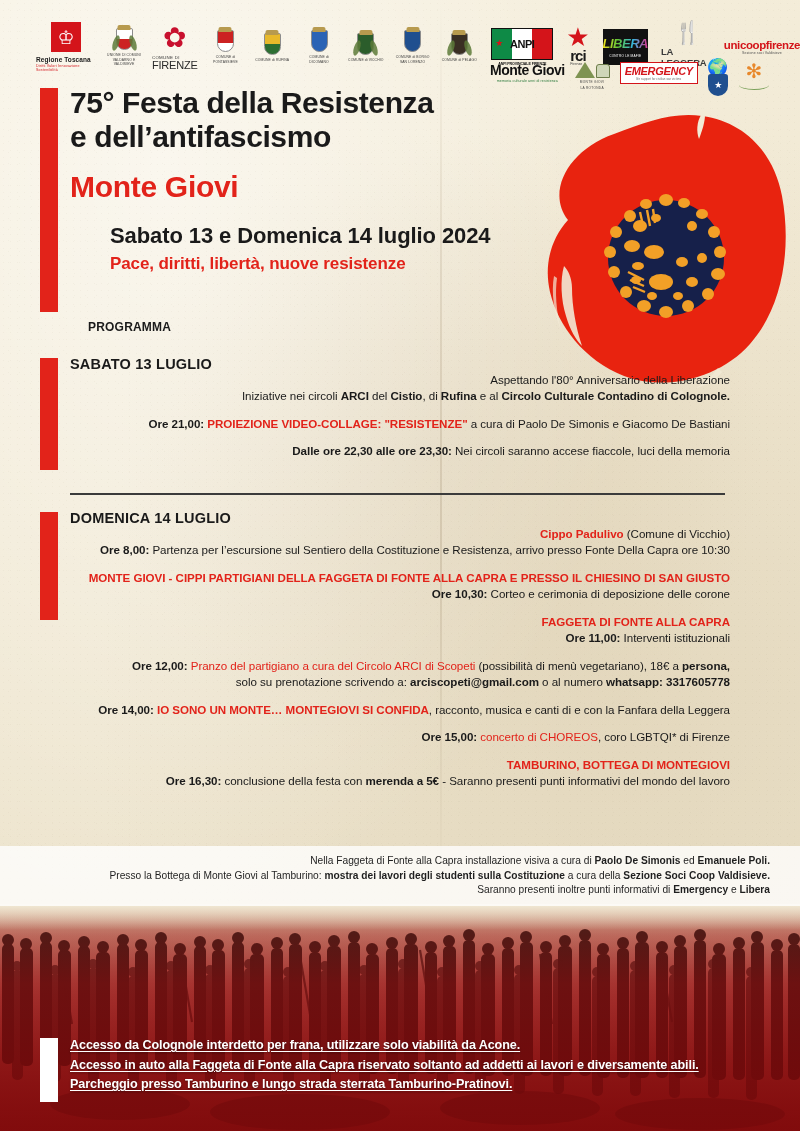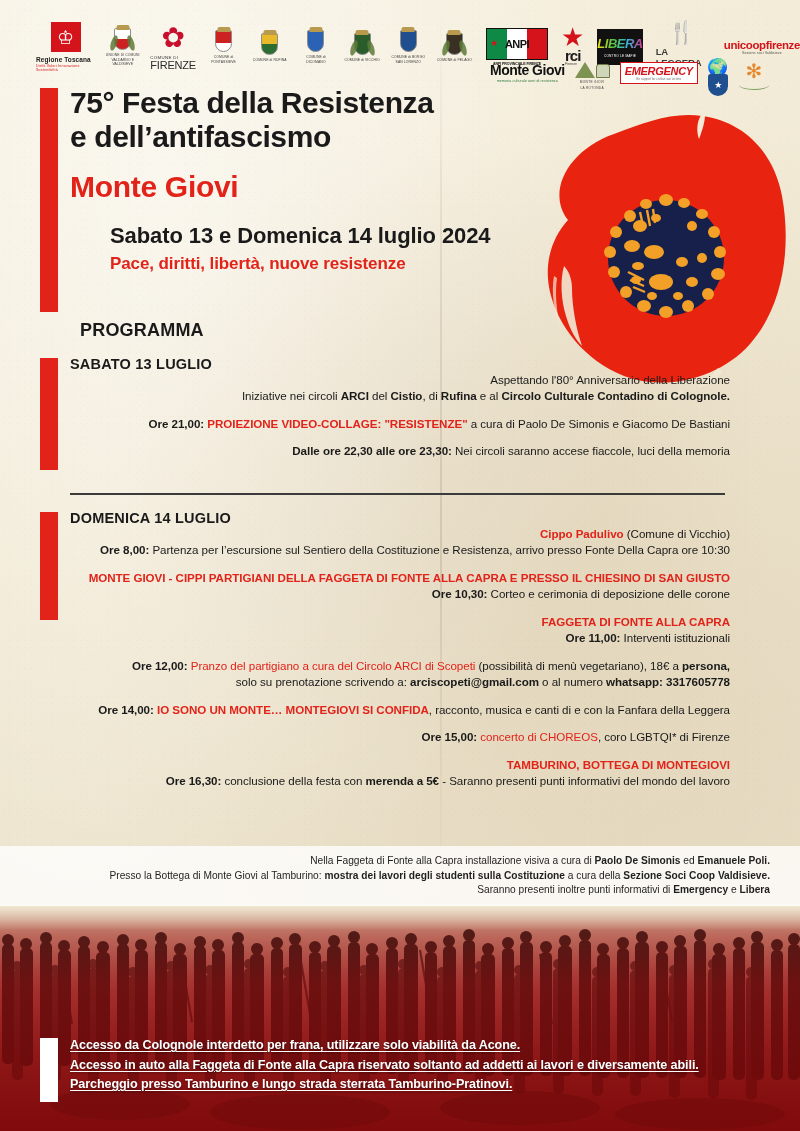--- a/index.html
+++ b/index.html
@@ -195,22 +195,22 @@
   .h-claim {
     font-size: 17px; font-weight: 700; color: #e2231a;
     margin-top: 5px; letter-spacing: -0.1px; margin-left: 40px;
   }
 
   
   .poppy { position: absolute; left: 506px; top: 100px; width: 290px; height: 300px; }
 
   
   .programma-title {
-    position: absolute; left: 80px; top: 320px;
-    font-size: 18px; font-weight: 700; color:#1a1a1a; letter-spacing: .2px;
+    position: absolute; left: 88px; top: 320px;
+    font-size: 12px; font-weight: 700; color:#1a1a1a; letter-spacing: .2px;
   }
 
   .sec { position: absolute; left: 70px; width: 660px; }
   .sec-head {
     font-size: 14.5px; font-weight: 700; color:#1a1a1a; letter-spacing:.2px;
   }
   .line { font-size: 11.6px; color:#1a1a1a; line-height: 1.42; letter-spacing: -.05px; text-align: right; }
   .line b { font-weight: 700; }
   .red { color: #e2231a; }
   .red-b { color: #e2231a; font-weight: 700; }
@@ -360,21 +360,21 @@
       </div>
 
       <div class="logo lg-leggera" style="margin-left:4px;">
         <span class="fork">🍴</span>
         <div class="tx">
           <span class="big">LA LEGGERA</span>
           <span class="small">a piu, un tipo alti forme</span>
         </div>
       </div>
 
-      <div class="logo lg-unicoop" style="margin-left:6px;align-items:center;">
+      <div class="logo lg-unicoop" style="align-items:center;">
         <span class="big">unicoopfirenze</span>
         <span class="small">Sezione soci Valdisieve</span>
       </div>
 
     </div>
 
     <div class="logo-row logo-row-2">
 
       <div class="logo lg-montegiovi">
         <span class="big">Monte Giovi</span>

